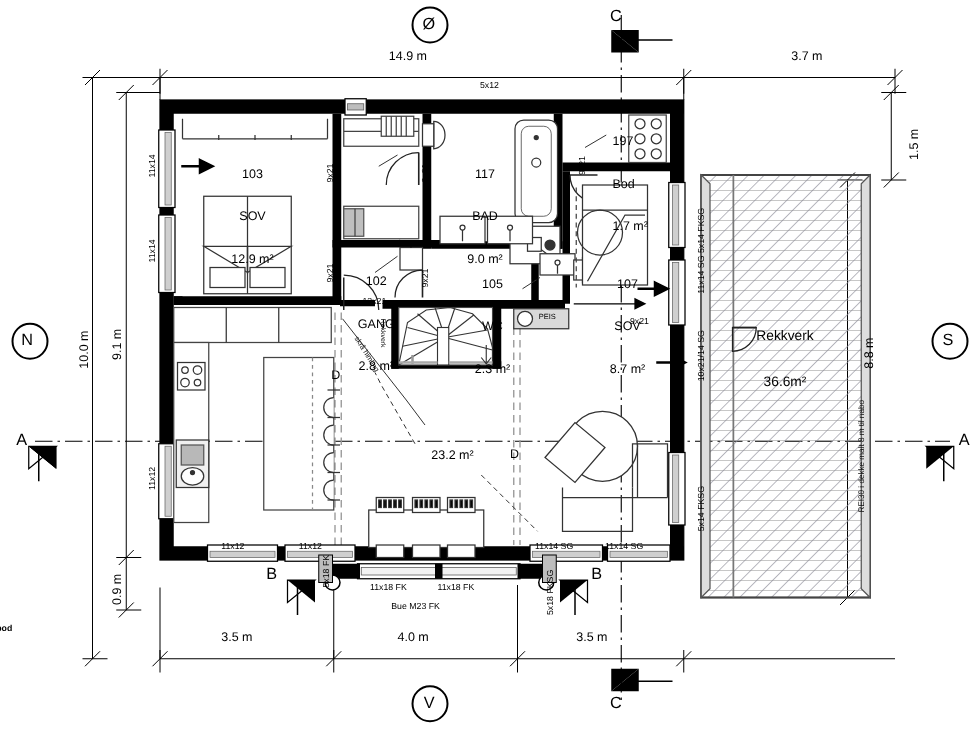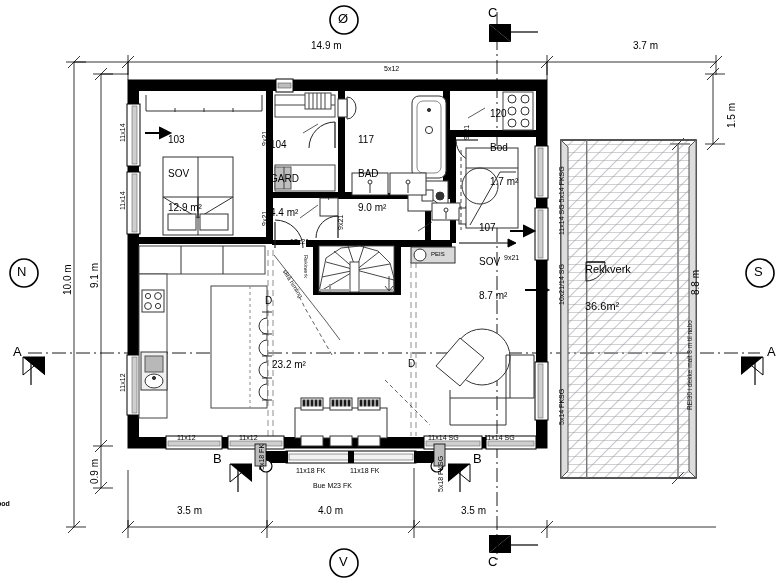--- a/index.html
+++ b/index.html
@@ -1,21 +1,21 @@
 <!DOCTYPE html>
 <html><head>
 <meta charset="utf-8">
 <style>
   html,body{margin:0;padding:0;background:#fff;}
   body{width:784px;height:585px;position:relative;overflow:hidden;
        font-family:"Liberation Sans","DejaVu Sans",sans-serif;color:#000;}
   .stage{position:absolute;left:0;top:0;width:784px;height:585px;}
   svg{position:absolute;left:0;top:0;}
   .lbl{position:absolute;white-space:pre;line-height:1.12;}
-  .rm{font-size:10px;}
+  .rm{font-size:10px;text-align:center;}
   .rm b{font-weight:normal;display:block;}
   .tiny{font-size:6px;color:#111;}
   .tiny2{font-size:7px;}
   .dim{font-size:10px;}
   .sec{font-size:13px;}
   .vt{transform-origin:0 0;}
   .rot90{transform:rotate(-90deg);}
 </style>
 </head>
 <body>
@@ -464,41 +464,46 @@
 <div class="lbl sec" style="left:488px;top:555px;">C</div>
 <div class="lbl dim" style="left:265px;top:295px;">D</div>
 <div class="lbl dim" style="left:408px;top:358px;">D</div>
 
 <div class="lbl rm" style="left:168px;top:112px;width:68px;">
   <b>103</b>
   <b>SOV</b>
   <b>12.9 m²</b>
 </div>
 
-<div class="lbl rm" style="left:270px;top:117px;width:62px;">
-  <b>104</b>
-  <b>GARD</b>
-  <b>4.4 m²</b>
-</div>
 
 <div class="lbl rm" style="left:358px;top:112px;width:60px;">
   <b>117</b>
   <b>BAD</b>
   <b>9.0 m²</b>
 </div>
 
 <div class="lbl rm" style="left:490px;top:86px;width:40px;text-align:left;">
-  <b>120</b>
+  <b>197</b>
   <b>Bod</b>
   <b>1.7 m²</b>
 </div>
 
-
-
-<div class="lbl rm" style="left:479px;top:200px;width:46px;text-align:left;">
+<div class="lbl rm" style="left:276px;top:198px;width:50px;">
+  <b>102</b>
+  <b>GANG</b>
+  <b>2.8 m²</b>
+</div>
+
+<div class="lbl rm" style="left:370px;top:200px;width:48px;">
+  <b>105</b>
+  <b>WC</b>
+  <b>2.3 m²</b>
+</div>
+
+<div class="lbl rm" style="left:479px;top:200px;width:46px;text-align:center;">
   <b>107</b>
   <b>SOV</b>
   <b>8.7 m²</b>
 </div>
 
 <div class="lbl rm" style="left:272px;top:337px;width:180px;">
   <b>23.2 m²</b>
 </div>
 
 <div class="lbl rm" style="left:585px;top:238px;width:86px;font-size:11px;">

